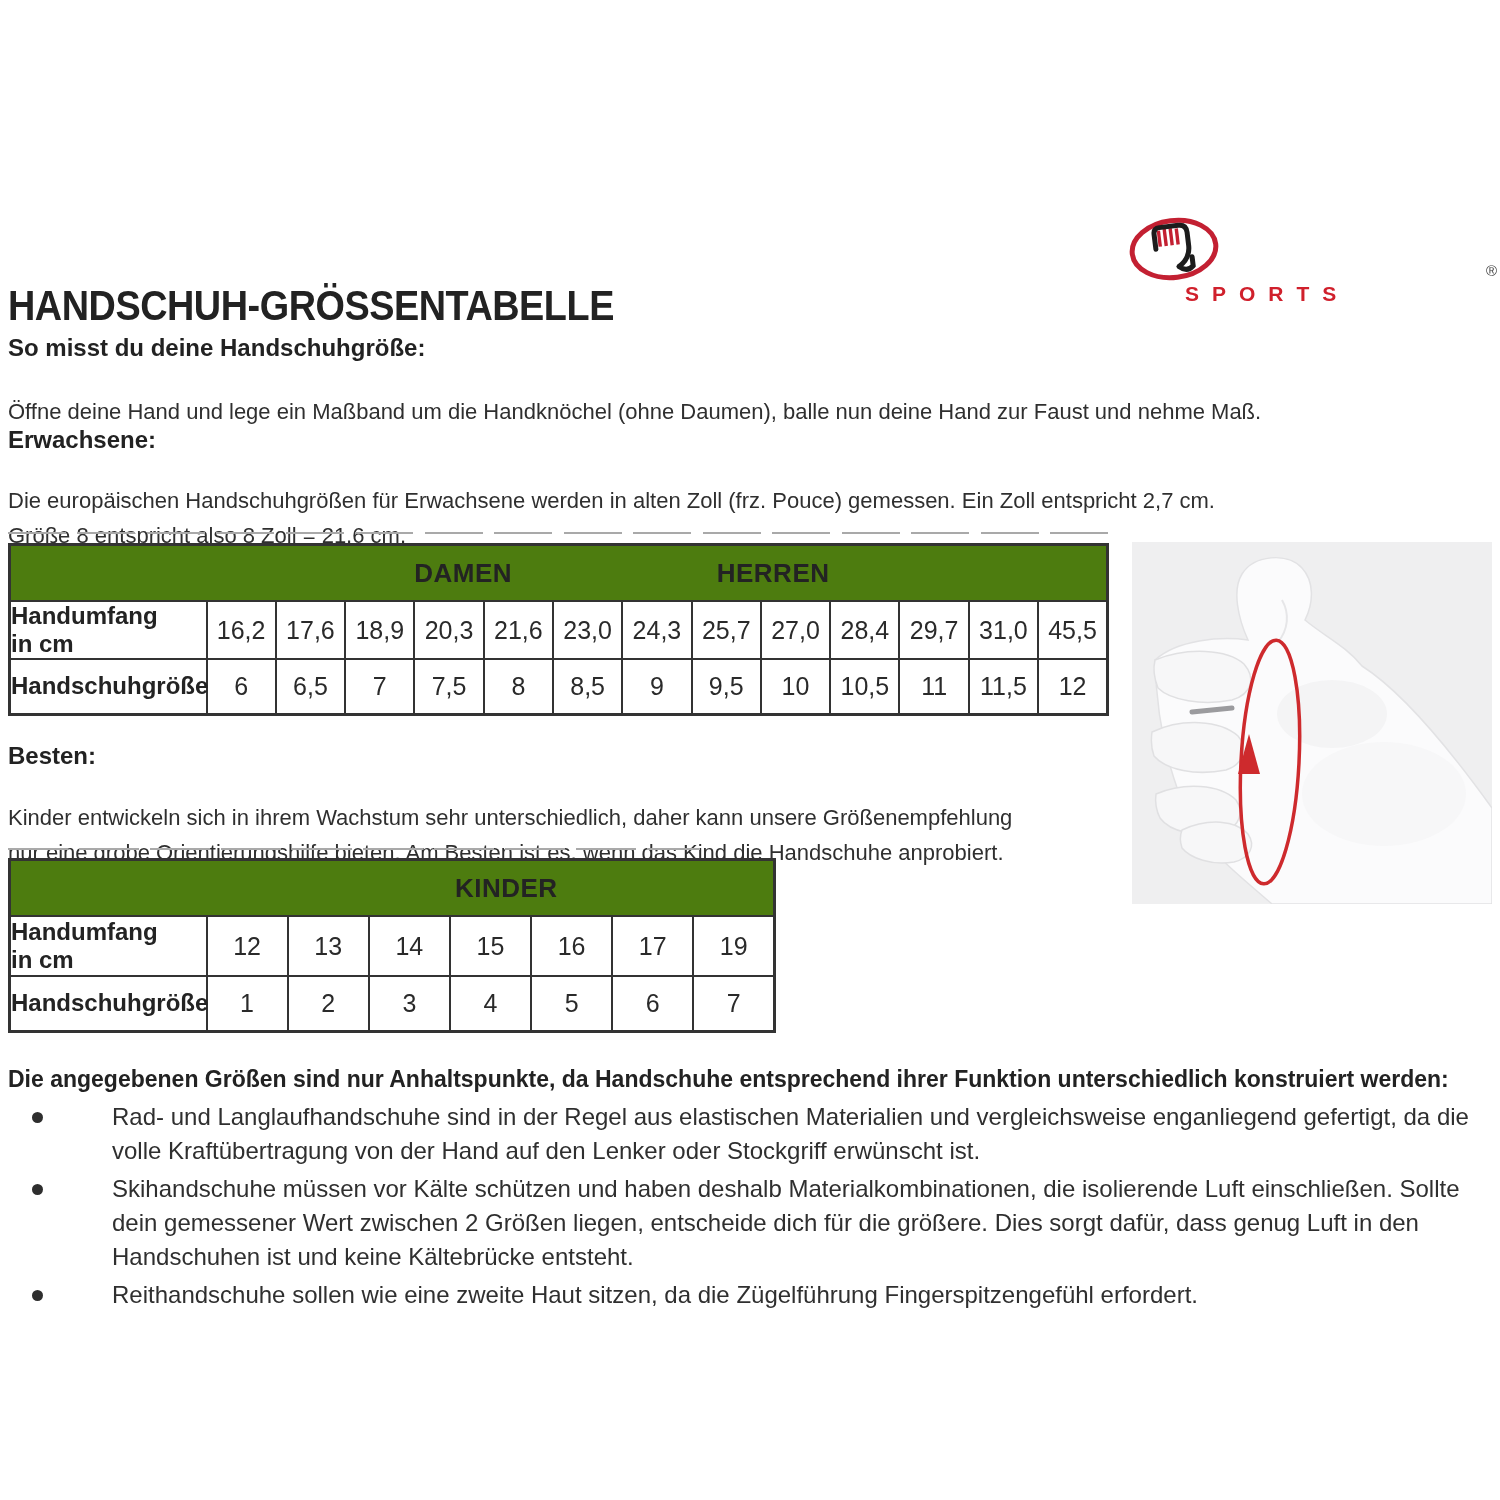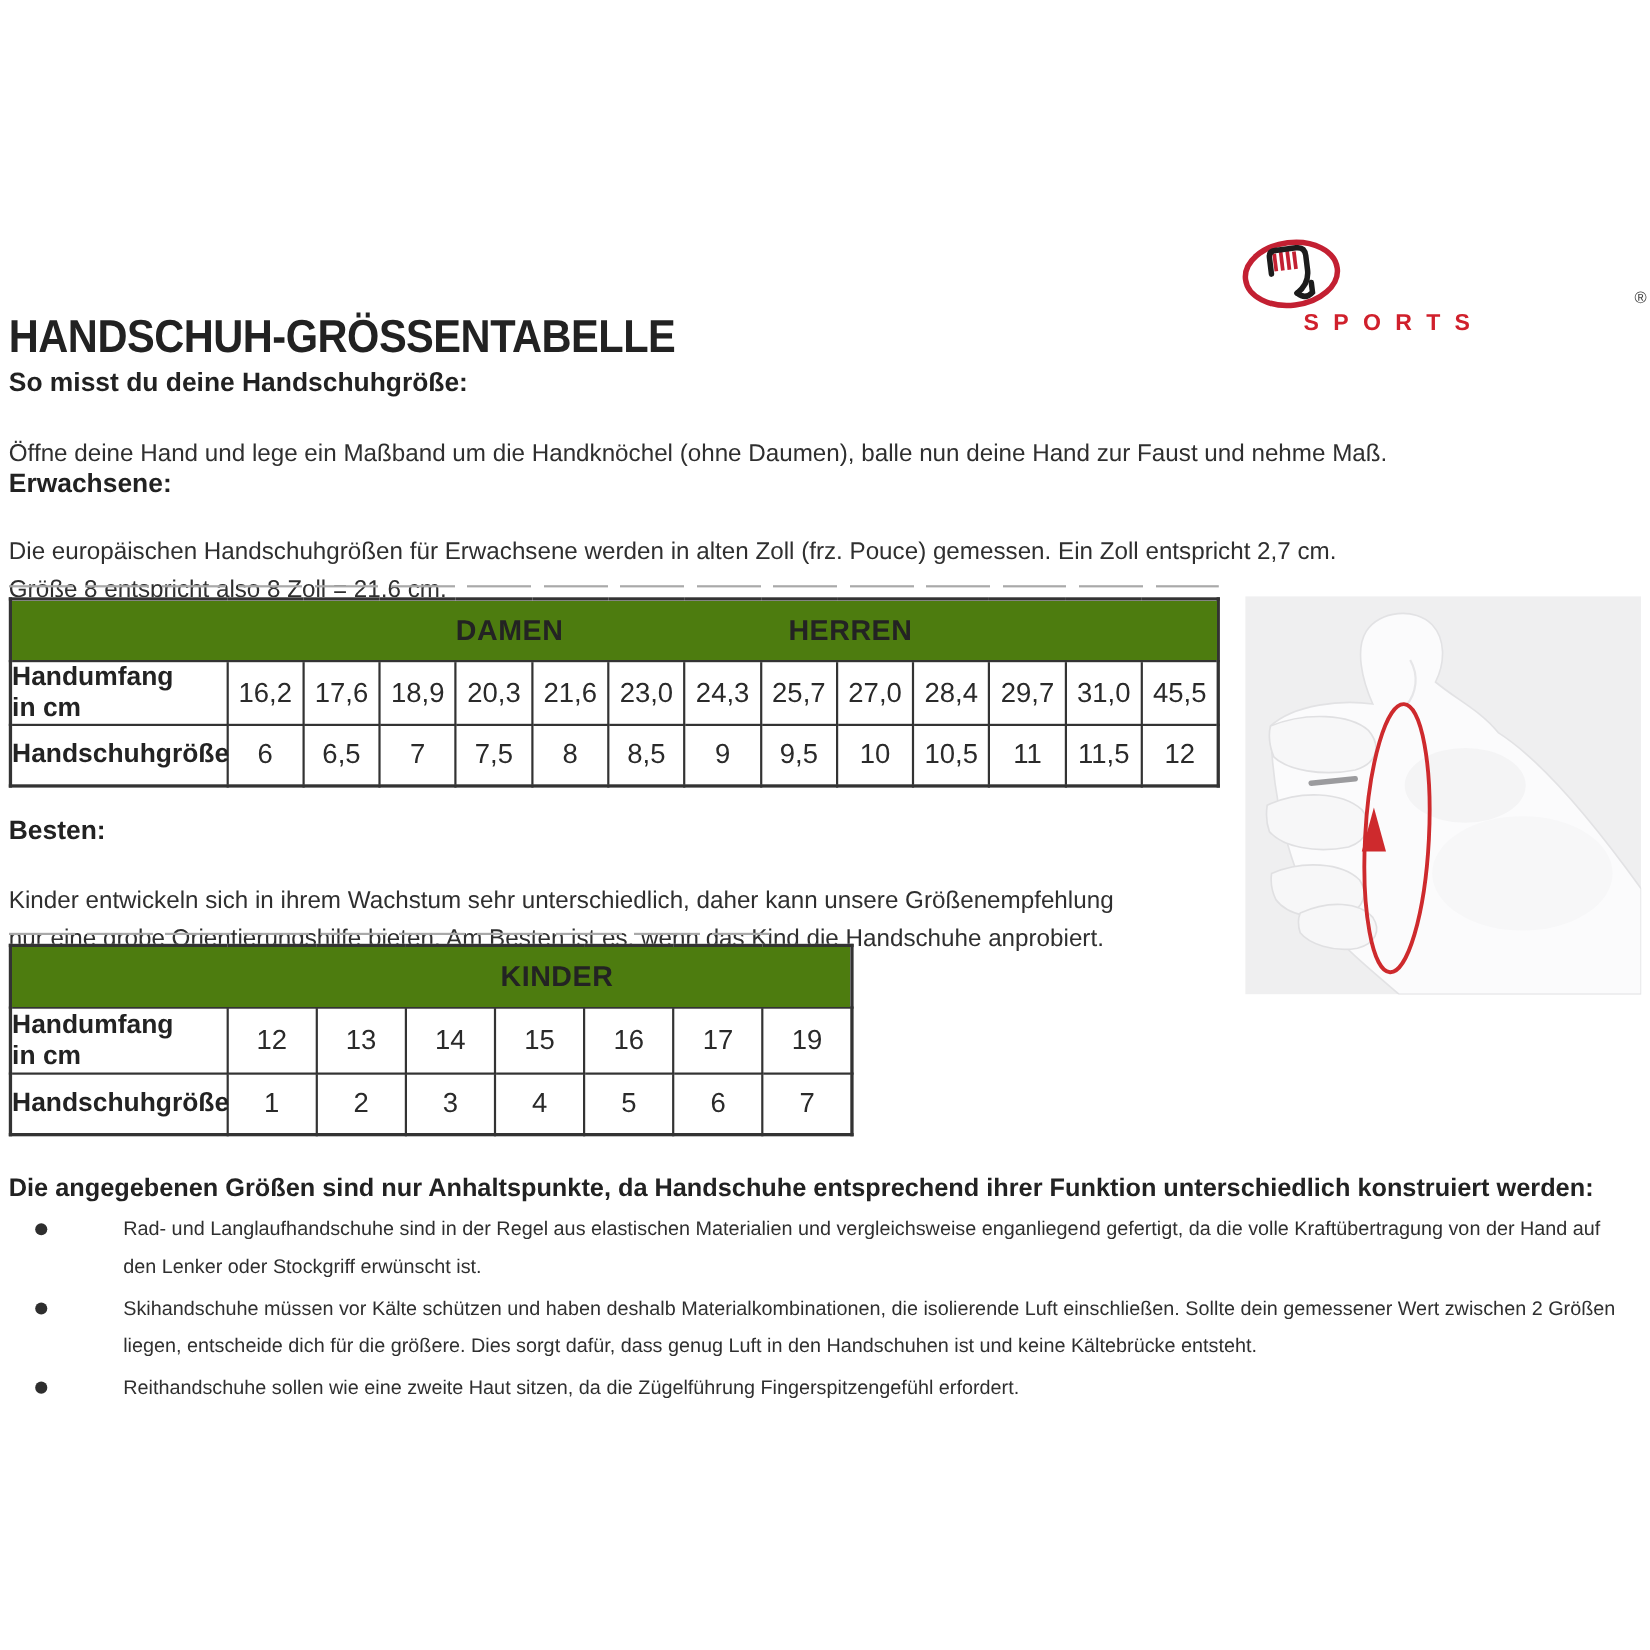--- a/index.html
+++ b/index.html
@@ -55,21 +55,21 @@
 
   
   .hand-fig{left:1132px;top:542px;width:360px;height:362px;}
   .hand-fig svg{display:block;}
 
   
   .footer-bold{left:8px;top:1064px;width:1482px;font-size:23px;font-weight:700;
     color:#222;line-height:30px;}
   .bullets{left:8px;top:1100px;width:1478px;margin:0;padding:0;list-style:none;}
   .bullets li{position:relative;padding-left:104px;margin:0 0 4px 0;
-    font-size:18px;line-height:34px;color:#2f2f2f;max-width:1420px;}
+    font-size:24px;line-height:34px;color:#2f2f2f;max-width:1420px;}
   .dot{position:absolute;left:24px;top:12px;width:11px;height:11px;border-radius:50%;
     background:#2e2e2e;}
 </style>
 </head>
 <body>
 
 <div class="abs logo">
   <span class="logo-glove">
     <svg width="92" height="66" viewBox="0 0 92 66">
       <g transform="rotate(-7 46 33)">

